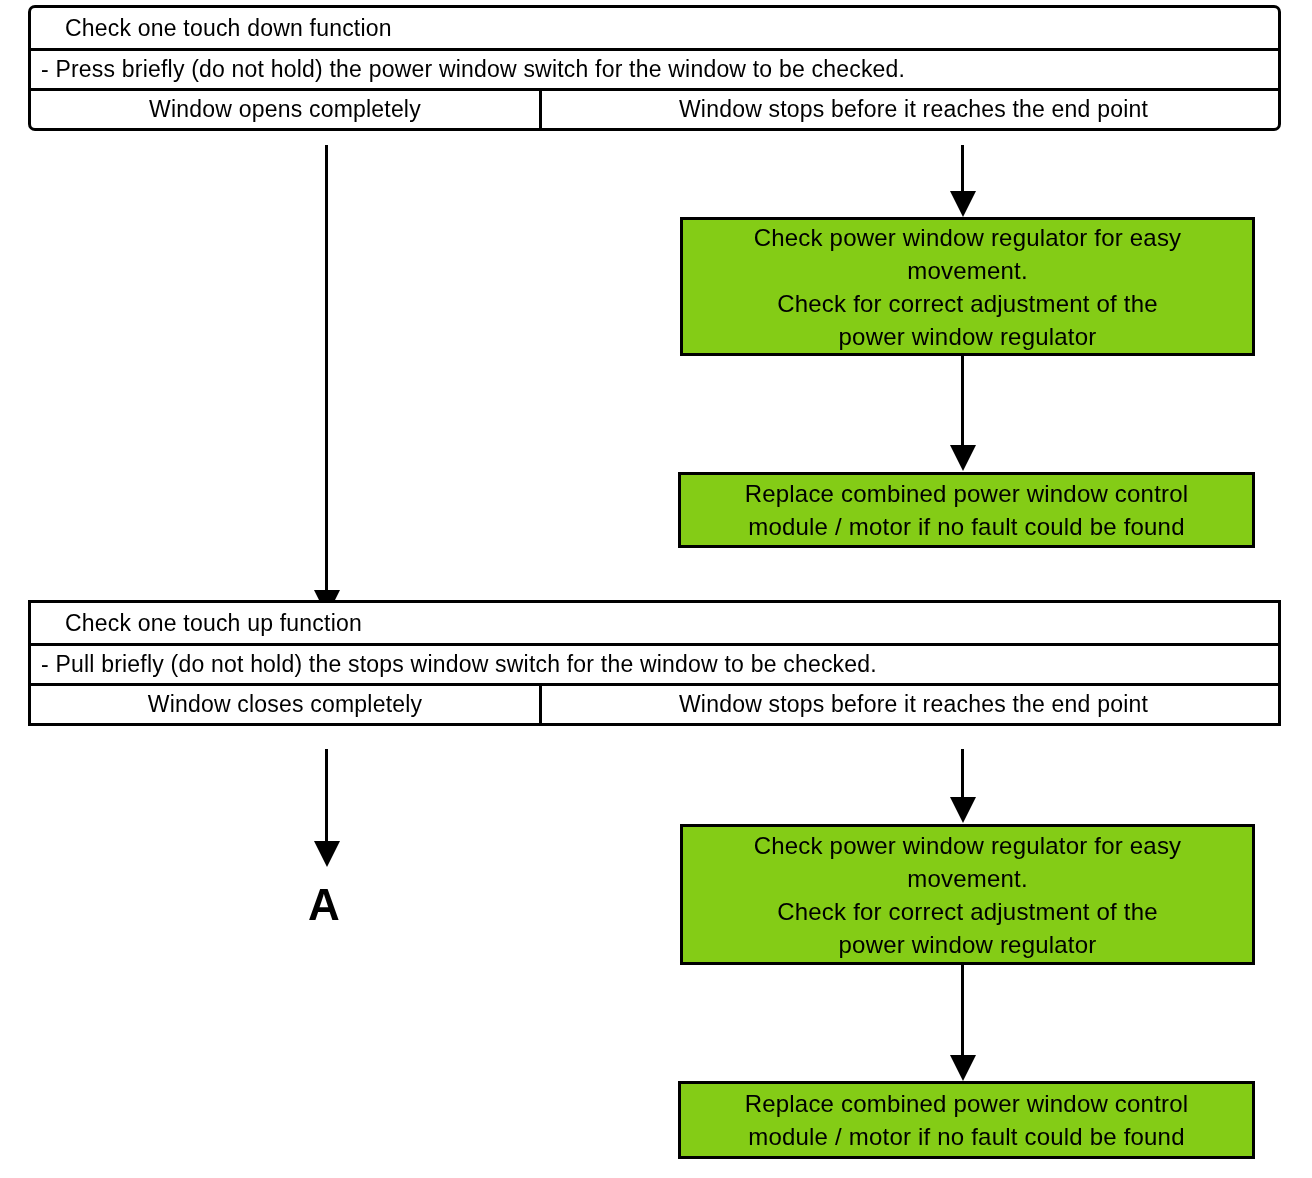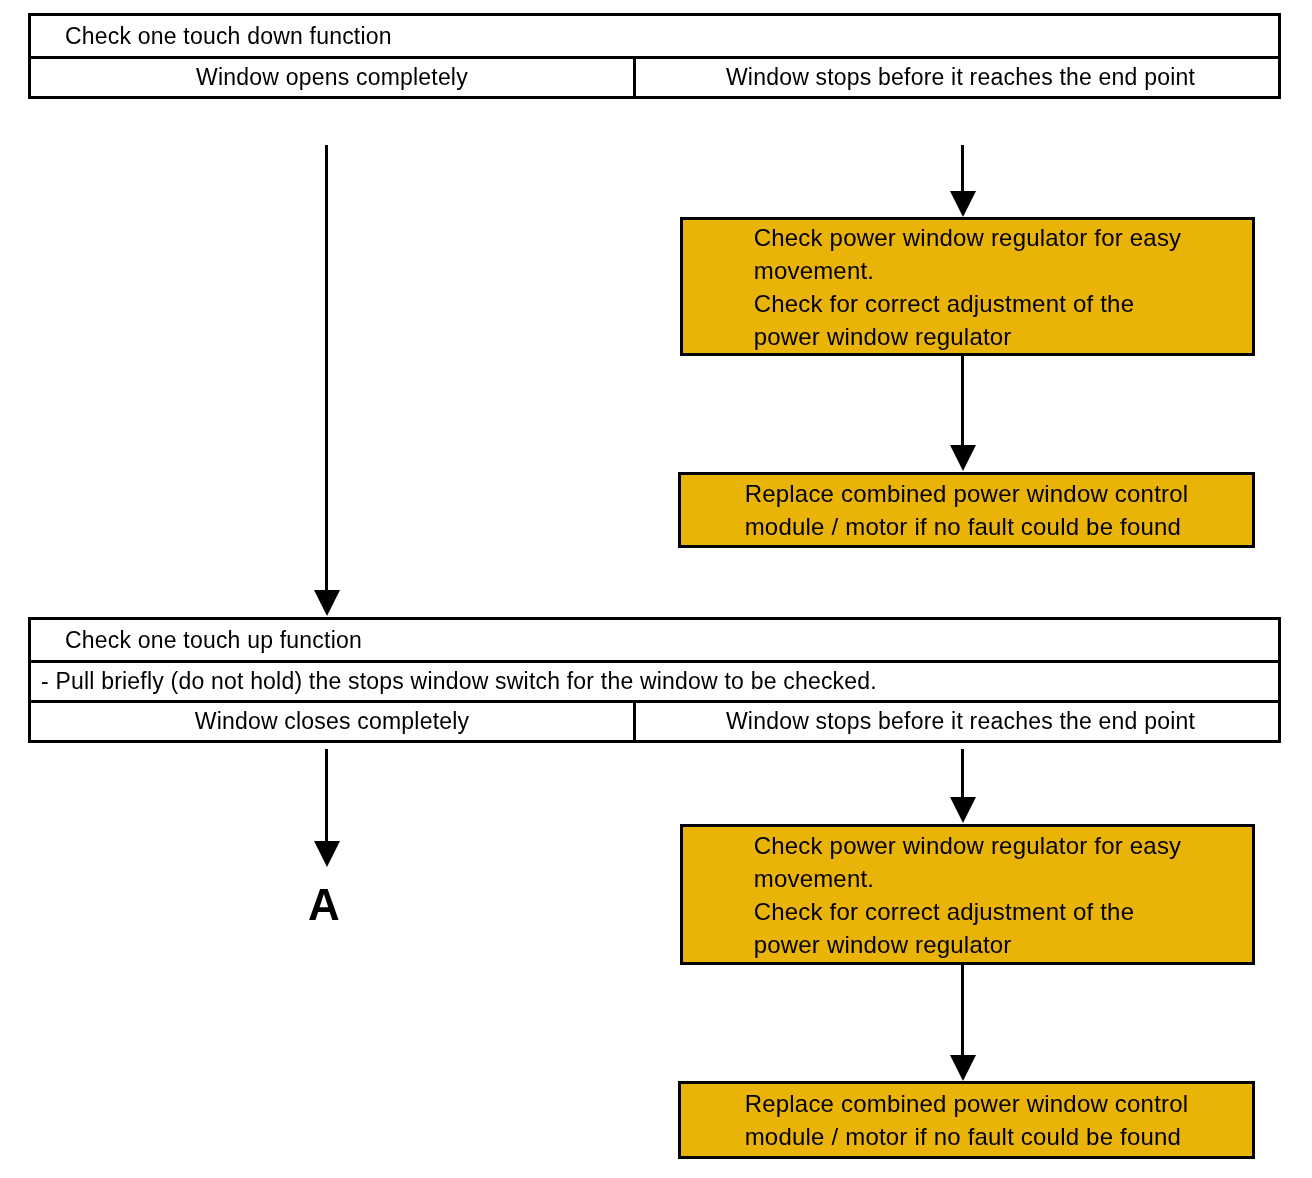--- a/index.html
+++ b/index.html
@@ -39,32 +39,33 @@
   .qrow .instr-text   { padding-left: 10px; }
   .qrow.split { padding: 0; }
   .qcell {
     height: 100%;
     display: flex;
     align-items: center;
     justify-content: center;
     box-sizing: border-box;
     text-align: center;
   }
-  .qcell.c-left  { width: 602px; }
+  .qcell.c-left  { width: 508px; }
   .qcell.c-right { flex: 1; border-left: 3px solid #000; padding-left: 7px; }
 
   
   .abox {
     position: absolute;
     border: 3px solid #000;
     box-sizing: border-box;
-    background: #eab308;
+    background: #84cc16;
     display: flex;
     align-items: center;
     justify-content: center;
+    text-align: center;
     font-size: 24px;
     line-height: 33px;
     white-space: pre-line;
     letter-spacing: 0.2px;
   }
 
   
   .vline {
     position: absolute;
     width: 3px;
@@ -85,23 +86,26 @@
     font-size: 44px;
     font-weight: bold;
     letter-spacing: 1px;
   }
 </style>
 </head>
 <body>
 
 <div class="canvas">
 
-  <div class="qtable" style="top:13px;">
+  <div class="qtable" style="top:5px;border-radius:7px;">
     <div class="qrow">
       <span class="title-text">Check one touch down function</span>
+    </div>
+    <div class="qrow">
+      <span class="instr-text">- Press briefly (do not hold) the power window switch for the window to be checked.</span>
     </div>
     <div class="qrow split">
       <div class="qcell c-left">Window opens completely</div>
       <div class="qcell c-right">Window stops before it reaches the end point</div>
     </div>
   </div>
 
   <div class="vline" style="left:325px; top:145px; height:445px;"></div>
   <div class="ahead" style="left:314px; top:590px;"></div>
 
@@ -112,21 +116,21 @@
 movement.
 Check for correct adjustment of the
 power window regulator</div>
 
   <div class="vline" style="left:961px; top:356px; height:89px;"></div>
   <div class="ahead" style="left:950px; top:445px;"></div>
 
   <div class="abox" style="left:678px; top:472px; width:577px; height:76px;">Replace combined power window control
 module / motor if no fault could be found</div>
 
-  <div class="qtable" style="top:617px;">
+  <div class="qtable" style="top:600px;">
     <div class="qrow">
       <span class="title-text">Check one touch up function</span>
     </div>
     <div class="qrow">
       <span class="instr-text">- Pull briefly (do not hold) the stops window switch for the window to be checked.</span>
     </div>
     <div class="qrow split">
       <div class="qcell c-left">Window closes completely</div>
       <div class="qcell c-right">Window stops before it reaches the end point</div>
     </div>

